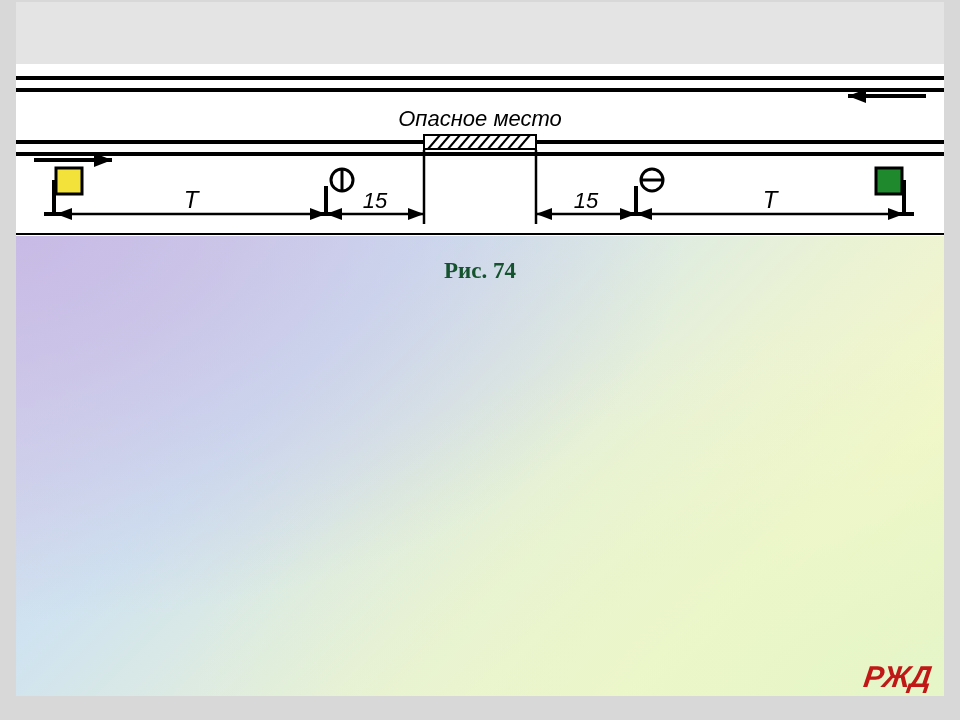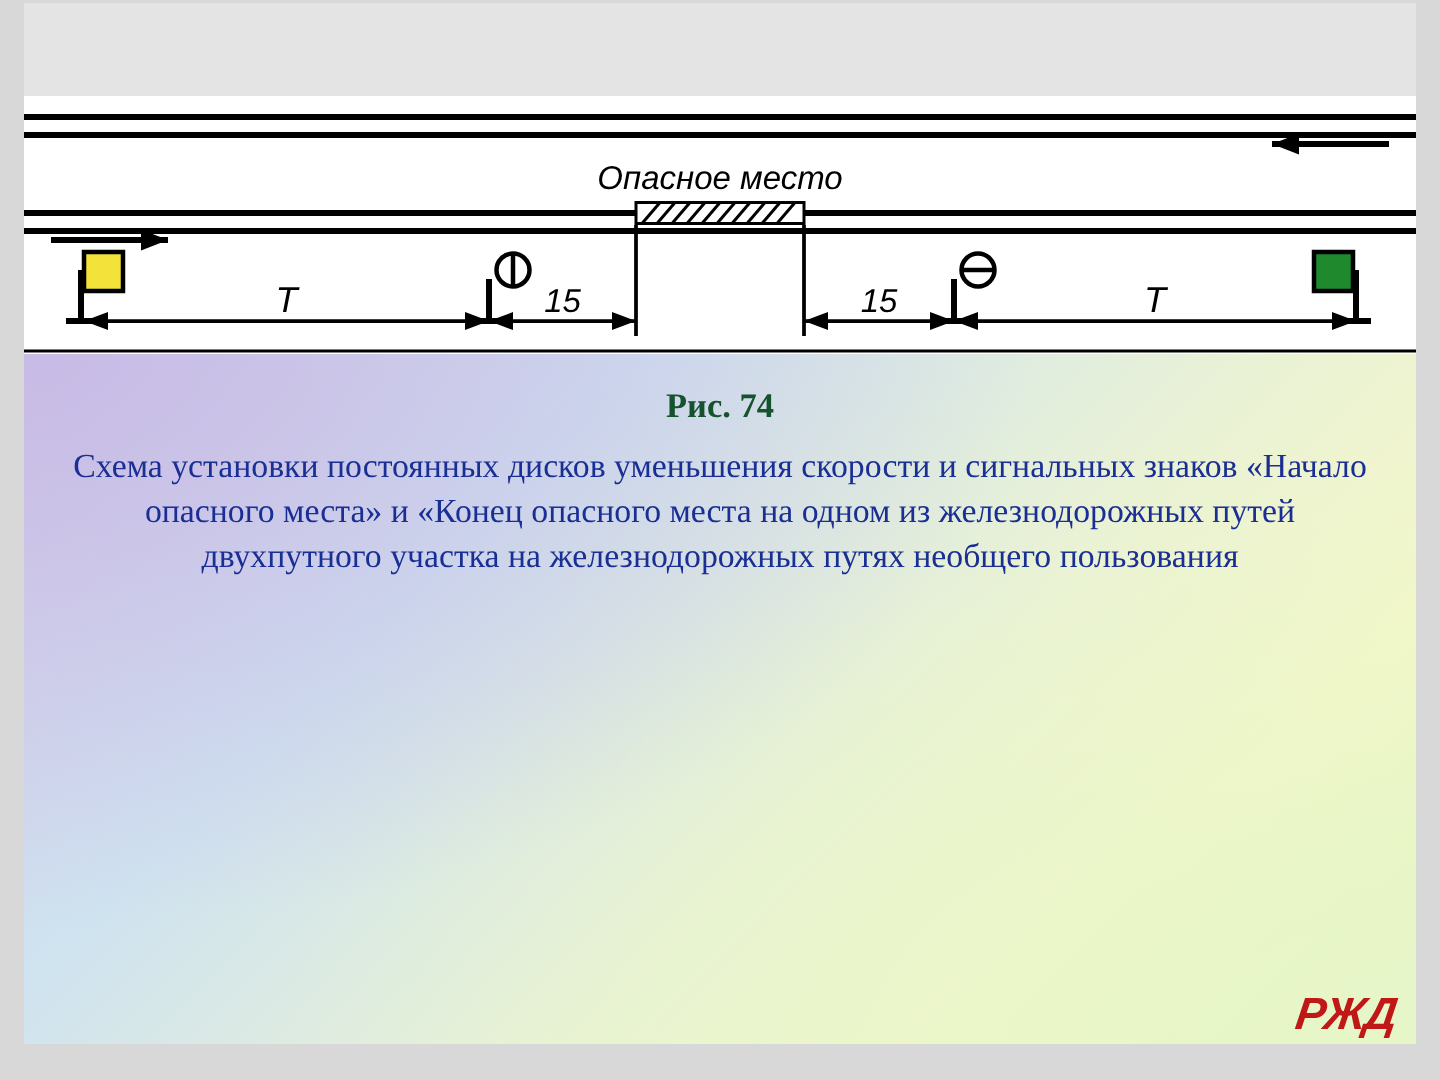--- a/index.html
+++ b/index.html
@@ -182,16 +182,15 @@
       </g>
 
       <line x1="0" y1="170" x2="928" y2="170" stroke="#000" stroke-width="2"></line>
     </svg>
   </div>
 
   <div class="gradient-panel"></div>
 
   <div class="caption-title">Рис. 74</div>
 
-  <div class="caption-body">Схема установки постоянных дисков уменьшения скорости и сигнальных знаков «Начало опасного места» и «Конец опасного места на одном из железнодорожных путей двухпутного участка на железнодорожных путях необщего пользования</div>
 
   <div class="logo">PЖД</div>
 </div>
 
 </body></html>

